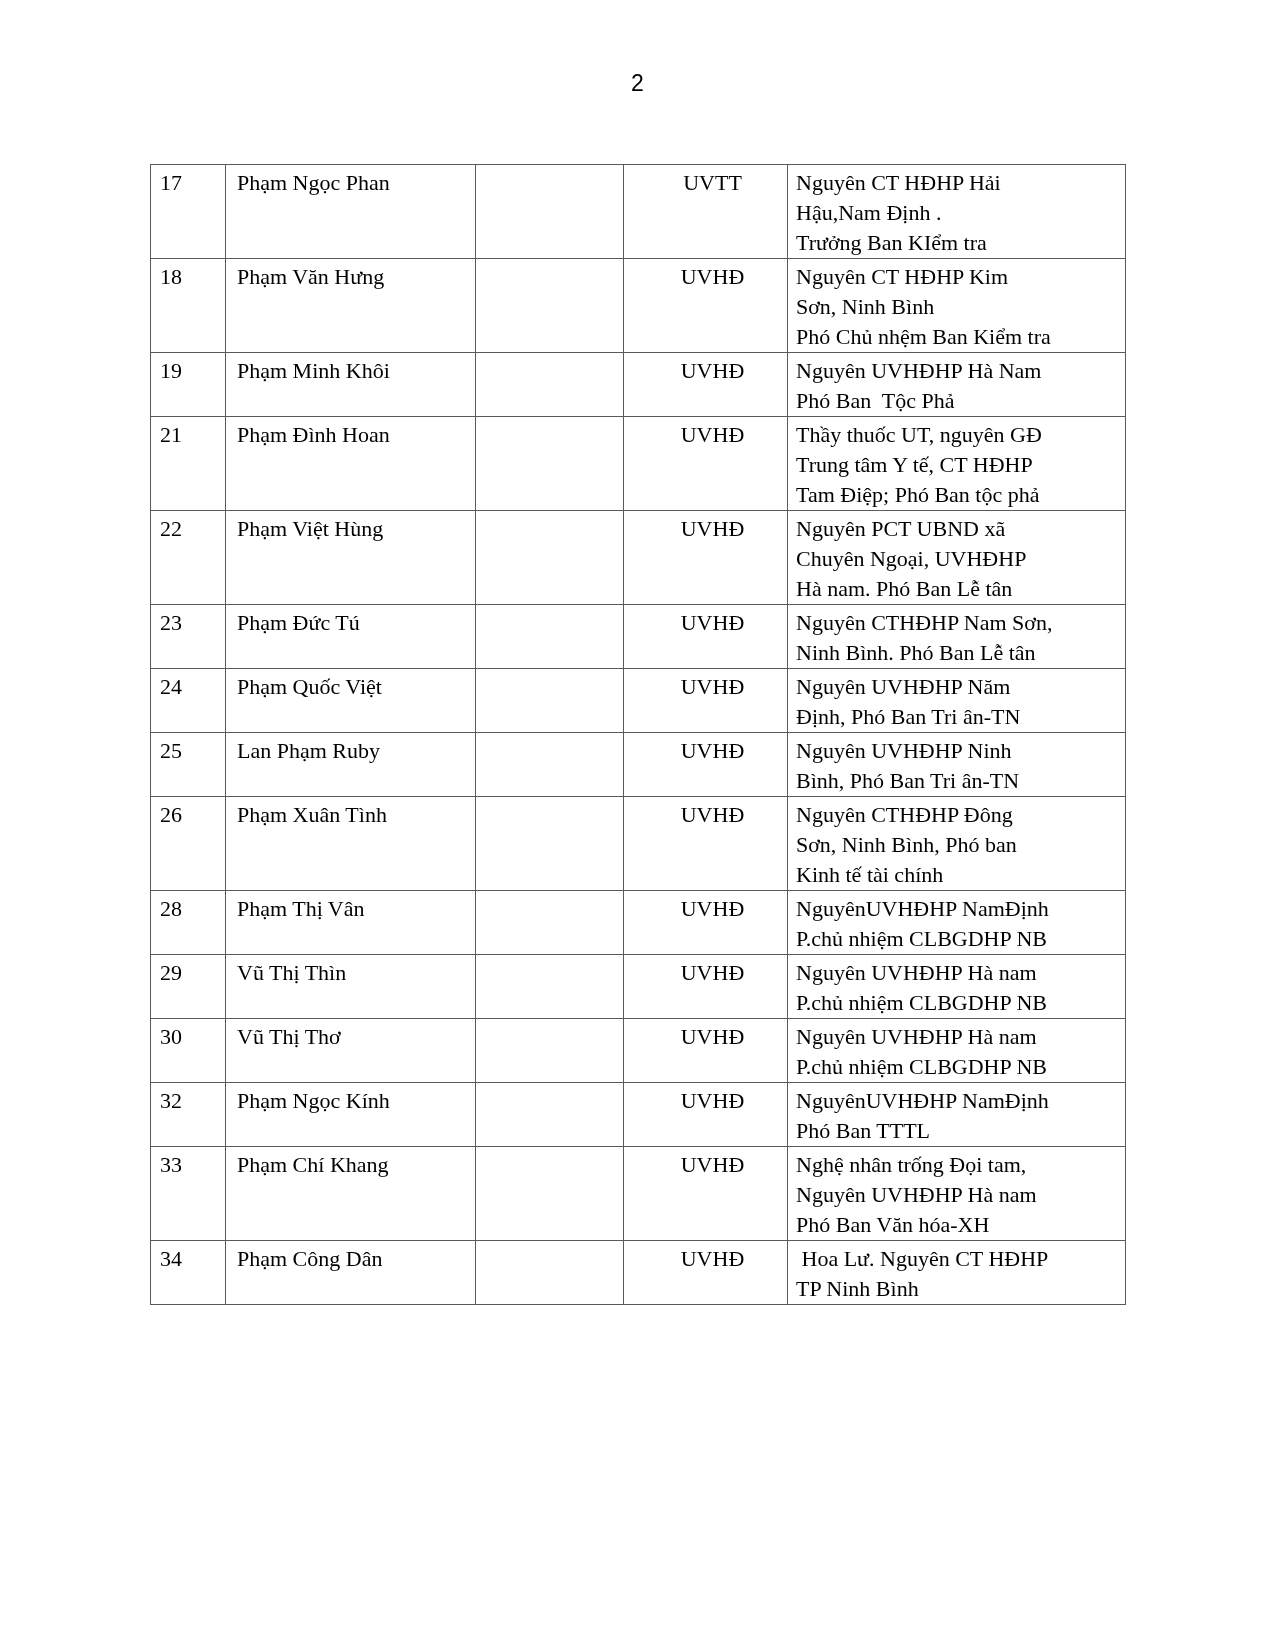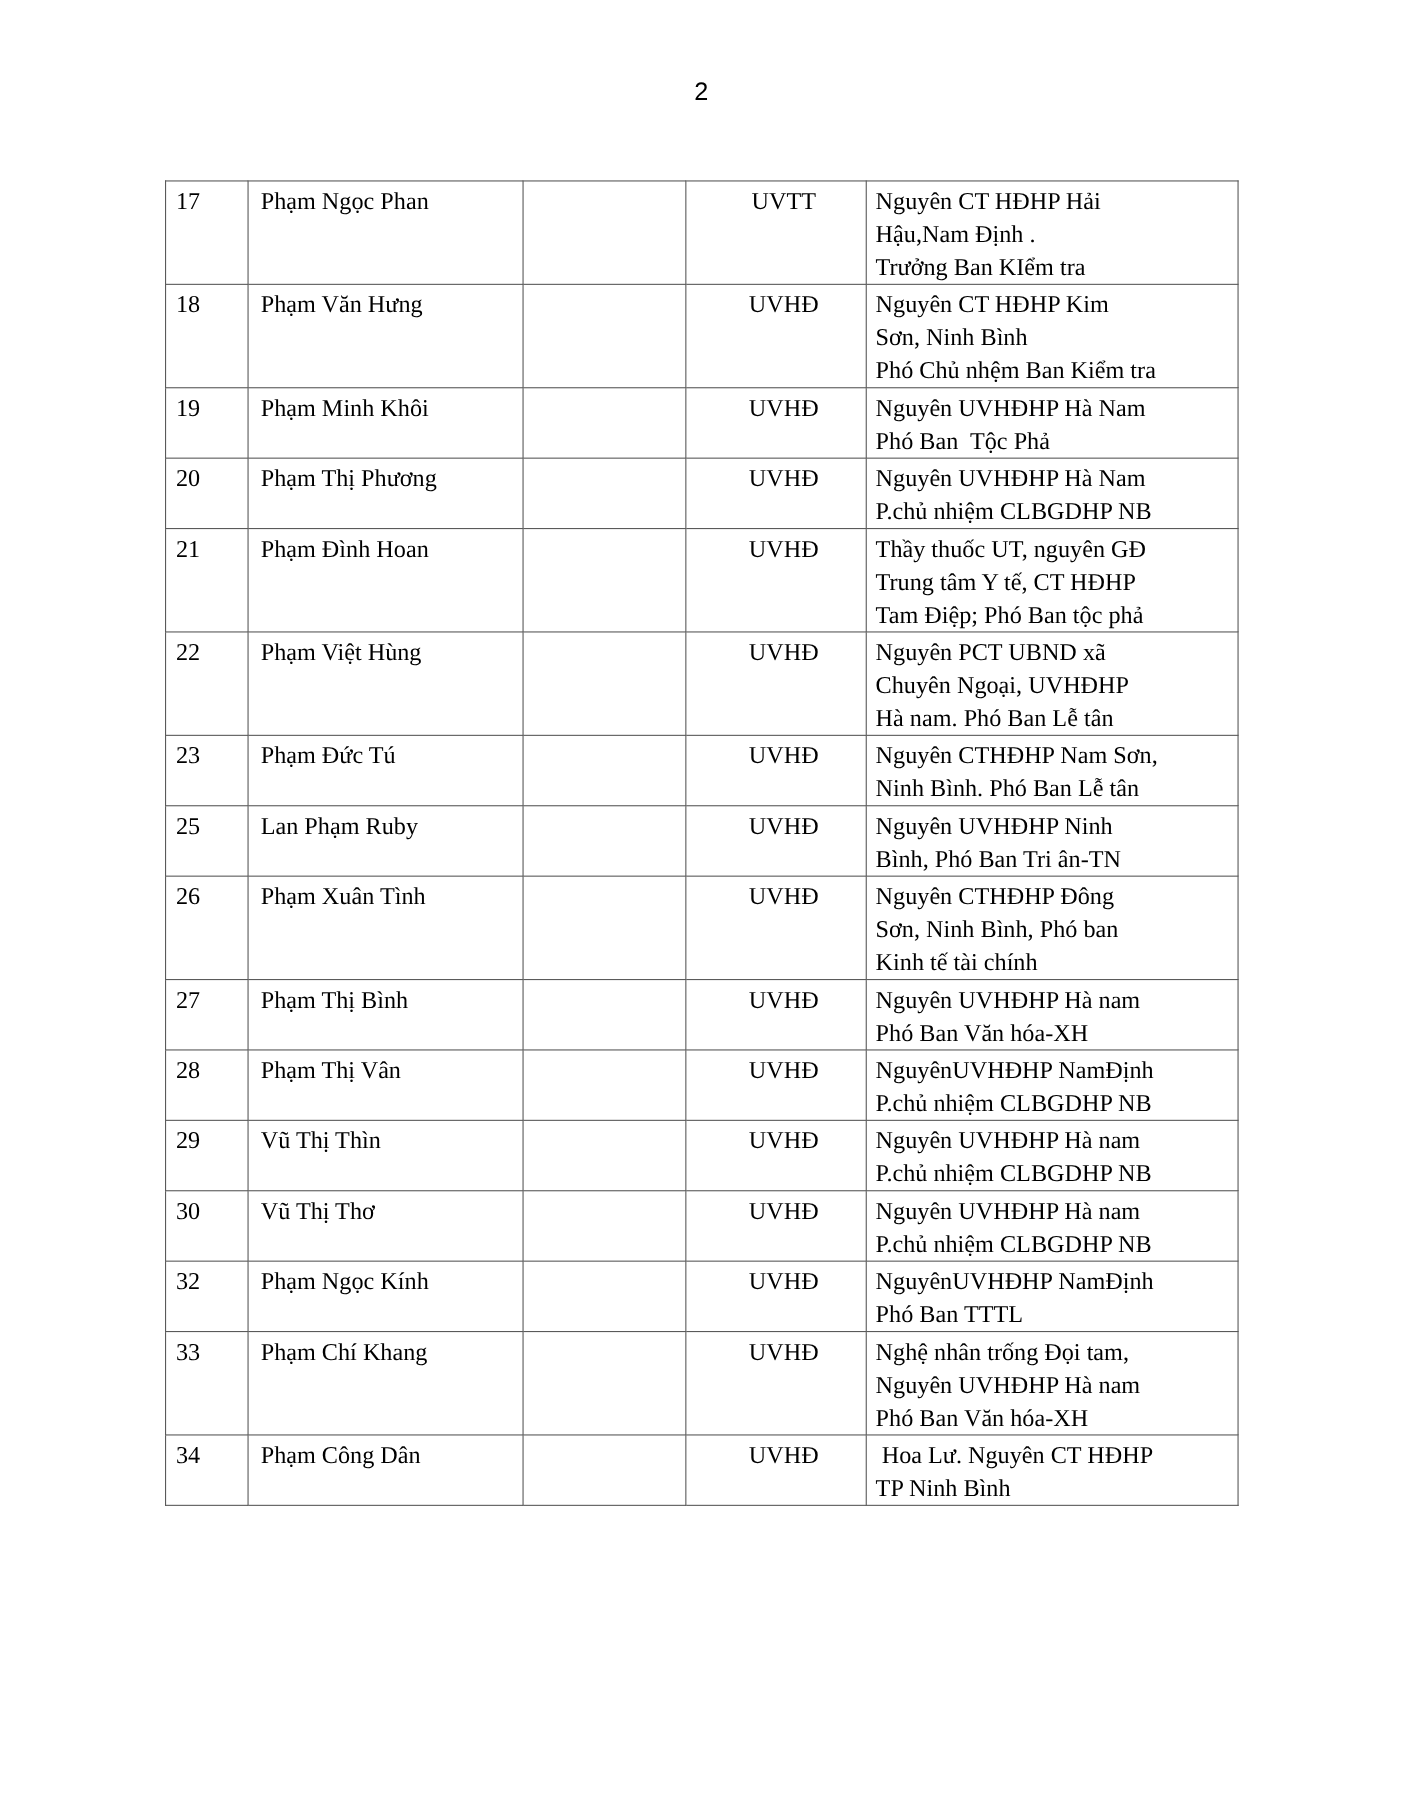--- a/index.html
+++ b/index.html
@@ -81,28 +81,20 @@
 Phó Chủ nhệm Ban Kiểm tra</td>
         </tr>
         <tr style="height: 64px;">
           <td class="c-no">19</td>
           <td class="c-name">Phạm Minh Khôi</td>
           <td class="c-note"></td>
           <td class="c-title">UVHĐ</td>
           <td class="c-desc">Nguyên UVHĐHP Hà Nam
 Phó Ban  Tộc Phả</td>
         </tr>
-        <tr style="height: 64px;">
-          <td class="c-no">20</td>
-          <td class="c-name">Phạm Thị Phương</td>
-          <td class="c-note"></td>
-          <td class="c-title">UVHĐ</td>
-          <td class="c-desc">Nguyên UVHĐHP Hà Nam
-P.chủ nhiệm CLBGDHP NB</td>
-        </tr>
         <tr style="height: 93px;">
           <td class="c-no">21</td>
           <td class="c-name">Phạm Đình Hoan</td>
           <td class="c-note"></td>
           <td class="c-title">UVHĐ</td>
           <td class="c-desc">Thầy thuốc UT, nguyên GĐ
 Trung tâm Y tế, CT HĐHP
 Tam Điệp; Phó Ban tộc phả</td>
         </tr>
         <tr style="height: 93px;">
@@ -116,43 +108,43 @@
         </tr>
         <tr style="height: 64px;">
           <td class="c-no">23</td>
           <td class="c-name">Phạm Đức Tú</td>
           <td class="c-note"></td>
           <td class="c-title">UVHĐ</td>
           <td class="c-desc">Nguyên CTHĐHP Nam Sơn,
 Ninh Bình. Phó Ban Lễ tân</td>
         </tr>
         <tr style="height: 64px;">
+          <td class="c-no">24</td>
+          <td class="c-name">Phạm Quốc Việt</td>
+          <td class="c-note"></td>
+          <td class="c-title">UVHĐ</td>
+          <td class="c-desc">Nguyên UVHĐHP Năm
+Định, Phó Ban Tri ân-TN</td>
+        </tr>
+        <tr style="height: 64px;">
           <td class="c-no">25</td>
           <td class="c-name">Lan Phạm Ruby</td>
           <td class="c-note"></td>
           <td class="c-title">UVHĐ</td>
           <td class="c-desc">Nguyên UVHĐHP Ninh
 Bình, Phó Ban Tri ân-TN</td>
         </tr>
         <tr style="height: 93px;">
           <td class="c-no">26</td>
           <td class="c-name">Phạm Xuân Tình</td>
           <td class="c-note"></td>
           <td class="c-title">UVHĐ</td>
           <td class="c-desc">Nguyên CTHĐHP Đông
 Sơn, Ninh Bình, Phó ban
 Kinh tế tài chính</td>
-        </tr>
-        <tr style="height: 64px;">
-          <td class="c-no">27</td>
-          <td class="c-name">Phạm Thị Bình</td>
-          <td class="c-note"></td>
-          <td class="c-title">UVHĐ</td>
-          <td class="c-desc">Nguyên UVHĐHP Hà nam
-Phó Ban Văn hóa-XH</td>
         </tr>
         <tr style="height: 64px;">
           <td class="c-no">28</td>
           <td class="c-name">Phạm Thị Vân</td>
           <td class="c-note"></td>
           <td class="c-title">UVHĐ</td>
           <td class="c-desc">NguyênUVHĐHP NamĐịnh
 P.chủ nhiệm CLBGDHP NB</td>
         </tr>
         <tr style="height: 64px;">

